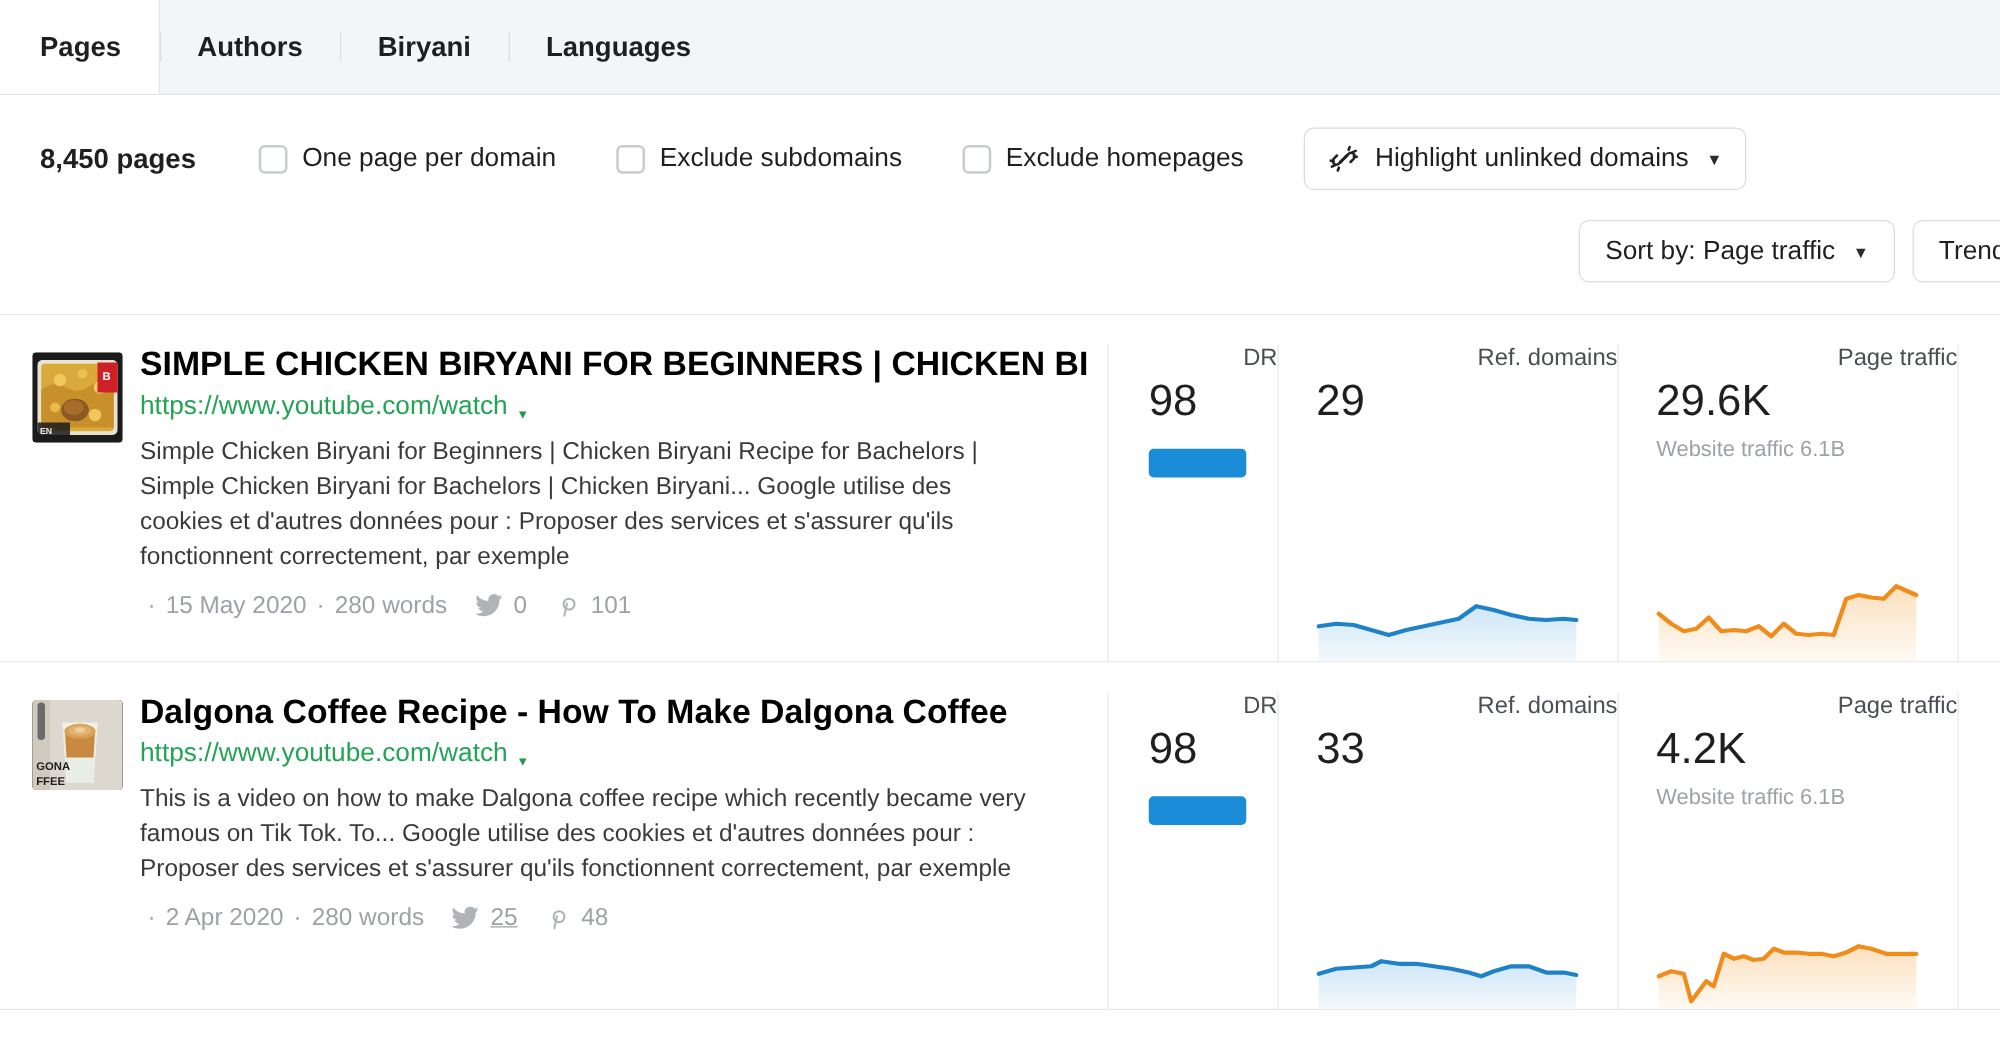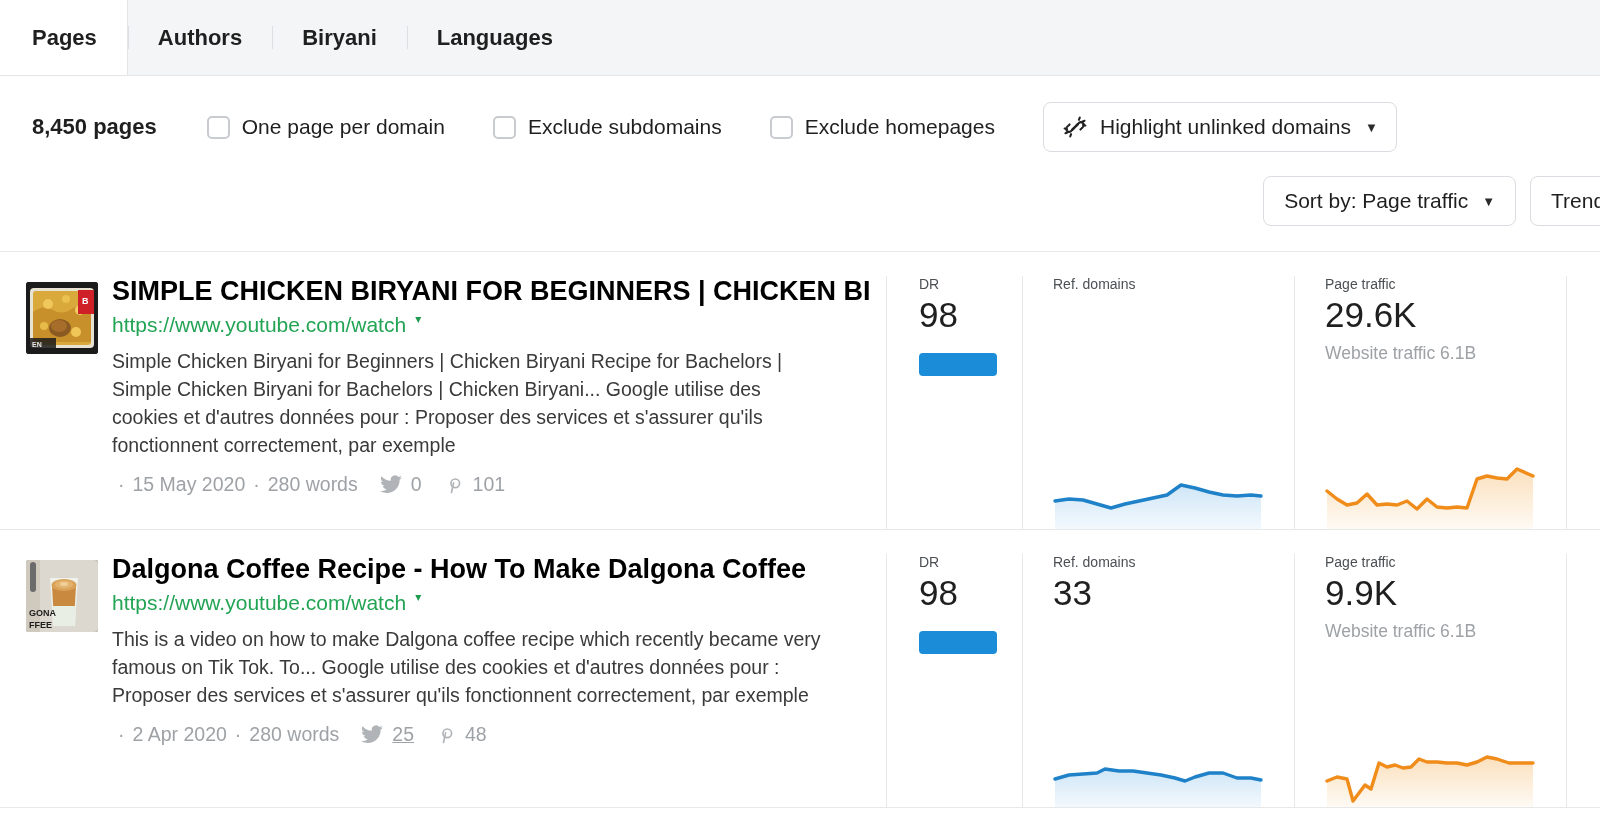--- a/index.html
+++ b/index.html
@@ -151,21 +151,21 @@
     margin:0 0 5px 0;
     cursor:pointer;
     white-space:nowrap;
     overflow:hidden;
   }
   .result-url {
     font-size:21px;
     color:#23a455;
     margin-bottom:10px;
     display:flex;
-    align-items:flex-start;
+    align-items:flex-end;
     cursor:pointer;
   }
   .result-url .urlcaret {
     margin-left:9px;
     font-size:12px;
     color:#1e9b4e;
     line-height:1;
   }
   .result-desc {
     font-size:19.5px;
@@ -196,23 +196,24 @@
   .metrics { display:flex; flex:1; padding-top:24px; }
   .mcol {
     border-left:1px solid #e6e8ea;
     position:relative;
   }
   .mcol.dr    { width:136px; padding-left:32px; }
   .mcol.rd    { width:272px; padding-left:30px; }
   .mcol.pt    { width:272px; padding-left:30px; }
   .mcol.tail  { width:40px; }
   .mlabel {
-    font-size:14px;
+    font-size:19px;
     color:#4b4f54;
     margin-bottom:2px;
+    text-align:right;
   }
   .mvalue {
     font-size:35px;
     color:#1f1f1f;
     line-height:1.18;
     font-weight:normal;
   }
   .msub {
     font-size:17.5px;
     color:#9ea2a6;
@@ -353,20 +354,21 @@
 
     <div class="metrics">
       <div class="mcol dr">
         <div class="mlabel">DR</div>
         <div class="mvalue">98</div>
         <div class="drbar" style="background:#1a8cd8;"></div>
       </div>
 
       <div class="mcol rd">
         <div class="mlabel">Ref. domains</div>
+        <div class="mvalue">29</div>
         <div class="spark">
           <svg width="210" height="72" viewBox="0 0 210 72" preserveAspectRatio="none">
             <defs>
               <linearGradient id="bg1" x1="0" y1="0" x2="0" y2="1">
                 <stop offset="0%" stop-color="#cfe6f7"></stop>
                   <stop offset="100%" stop-color="#f3f9fd"></stop>
               </linearGradient>
             </defs>
             <path d="M2 44 L16 42 L30 43 L44 47 L58 51 L72 47 L86 44 L100 41 L114 38 L128 28 L142 31 L156 35 L170 38 L184 39 L198 38 L208 39 L208 72 L2 72 Z" fill="url(#bg1)"></path>
             <path d="M2 44 L16 42 L30 43 L44 47 L58 51 L72 47 L86 44 L100 41 L114 38 L128 28 L142 31 L156 35 L170 38 L184 39 L198 38 L208 39" fill="none" stroke="#1f82c8" stroke-width="3.4" stroke-linejoin="round" stroke-linecap="round"></path>
@@ -461,21 +463,21 @@
               </linearGradient>
             </defs>
             <path d="M2 44 L16 40 L30 39 L44 38 L52 34 L66 36 L80 36 L94 38 L108 40 L122 43 L132 46 L142 42 L156 38 L170 38 L184 43 L198 43 L208 45 L208 72 L2 72 Z" fill="url(#bg2)"></path>
             <path d="M2 44 L16 40 L30 39 L44 38 L52 34 L66 36 L80 36 L94 38 L108 40 L122 43 L132 46 L142 42 L156 38 L170 38 L184 43 L198 43 L208 45" fill="none" stroke="#1f82c8" stroke-width="3.4" stroke-linejoin="round" stroke-linecap="round"></path>
         </svg>
         </div>
       </div>
 
       <div class="mcol pt">
         <div class="mlabel">Page traffic</div>
-        <div class="mvalue">9.9K</div>
+        <div class="mvalue">4.2K</div>
         <div class="msub">Website traffic 6.1B</div>
         <div class="spark">
           <svg width="210" height="72" viewBox="0 0 210 72" preserveAspectRatio="none">
             <defs>
               <linearGradient id="og2" x1="0" y1="0" x2="0" y2="1">
                 <stop offset="0%" stop-color="#fbe0bd"></stop>
                   <stop offset="100%" stop-color="#fefaf4"></stop>
               </linearGradient>
             </defs>
             <path d="M2 46 L12 42 L22 44 L28 66 L34 58 L40 50 L46 54 L54 28 L62 32 L70 30 L78 33 L86 32 L94 24 L102 27 L112 27 L122 28 L132 28 L142 30 L152 27 L162 22 L172 24 L184 28 L196 28 L208 28 L208 72 L2 72 Z" fill="url(#og2)"></path>

